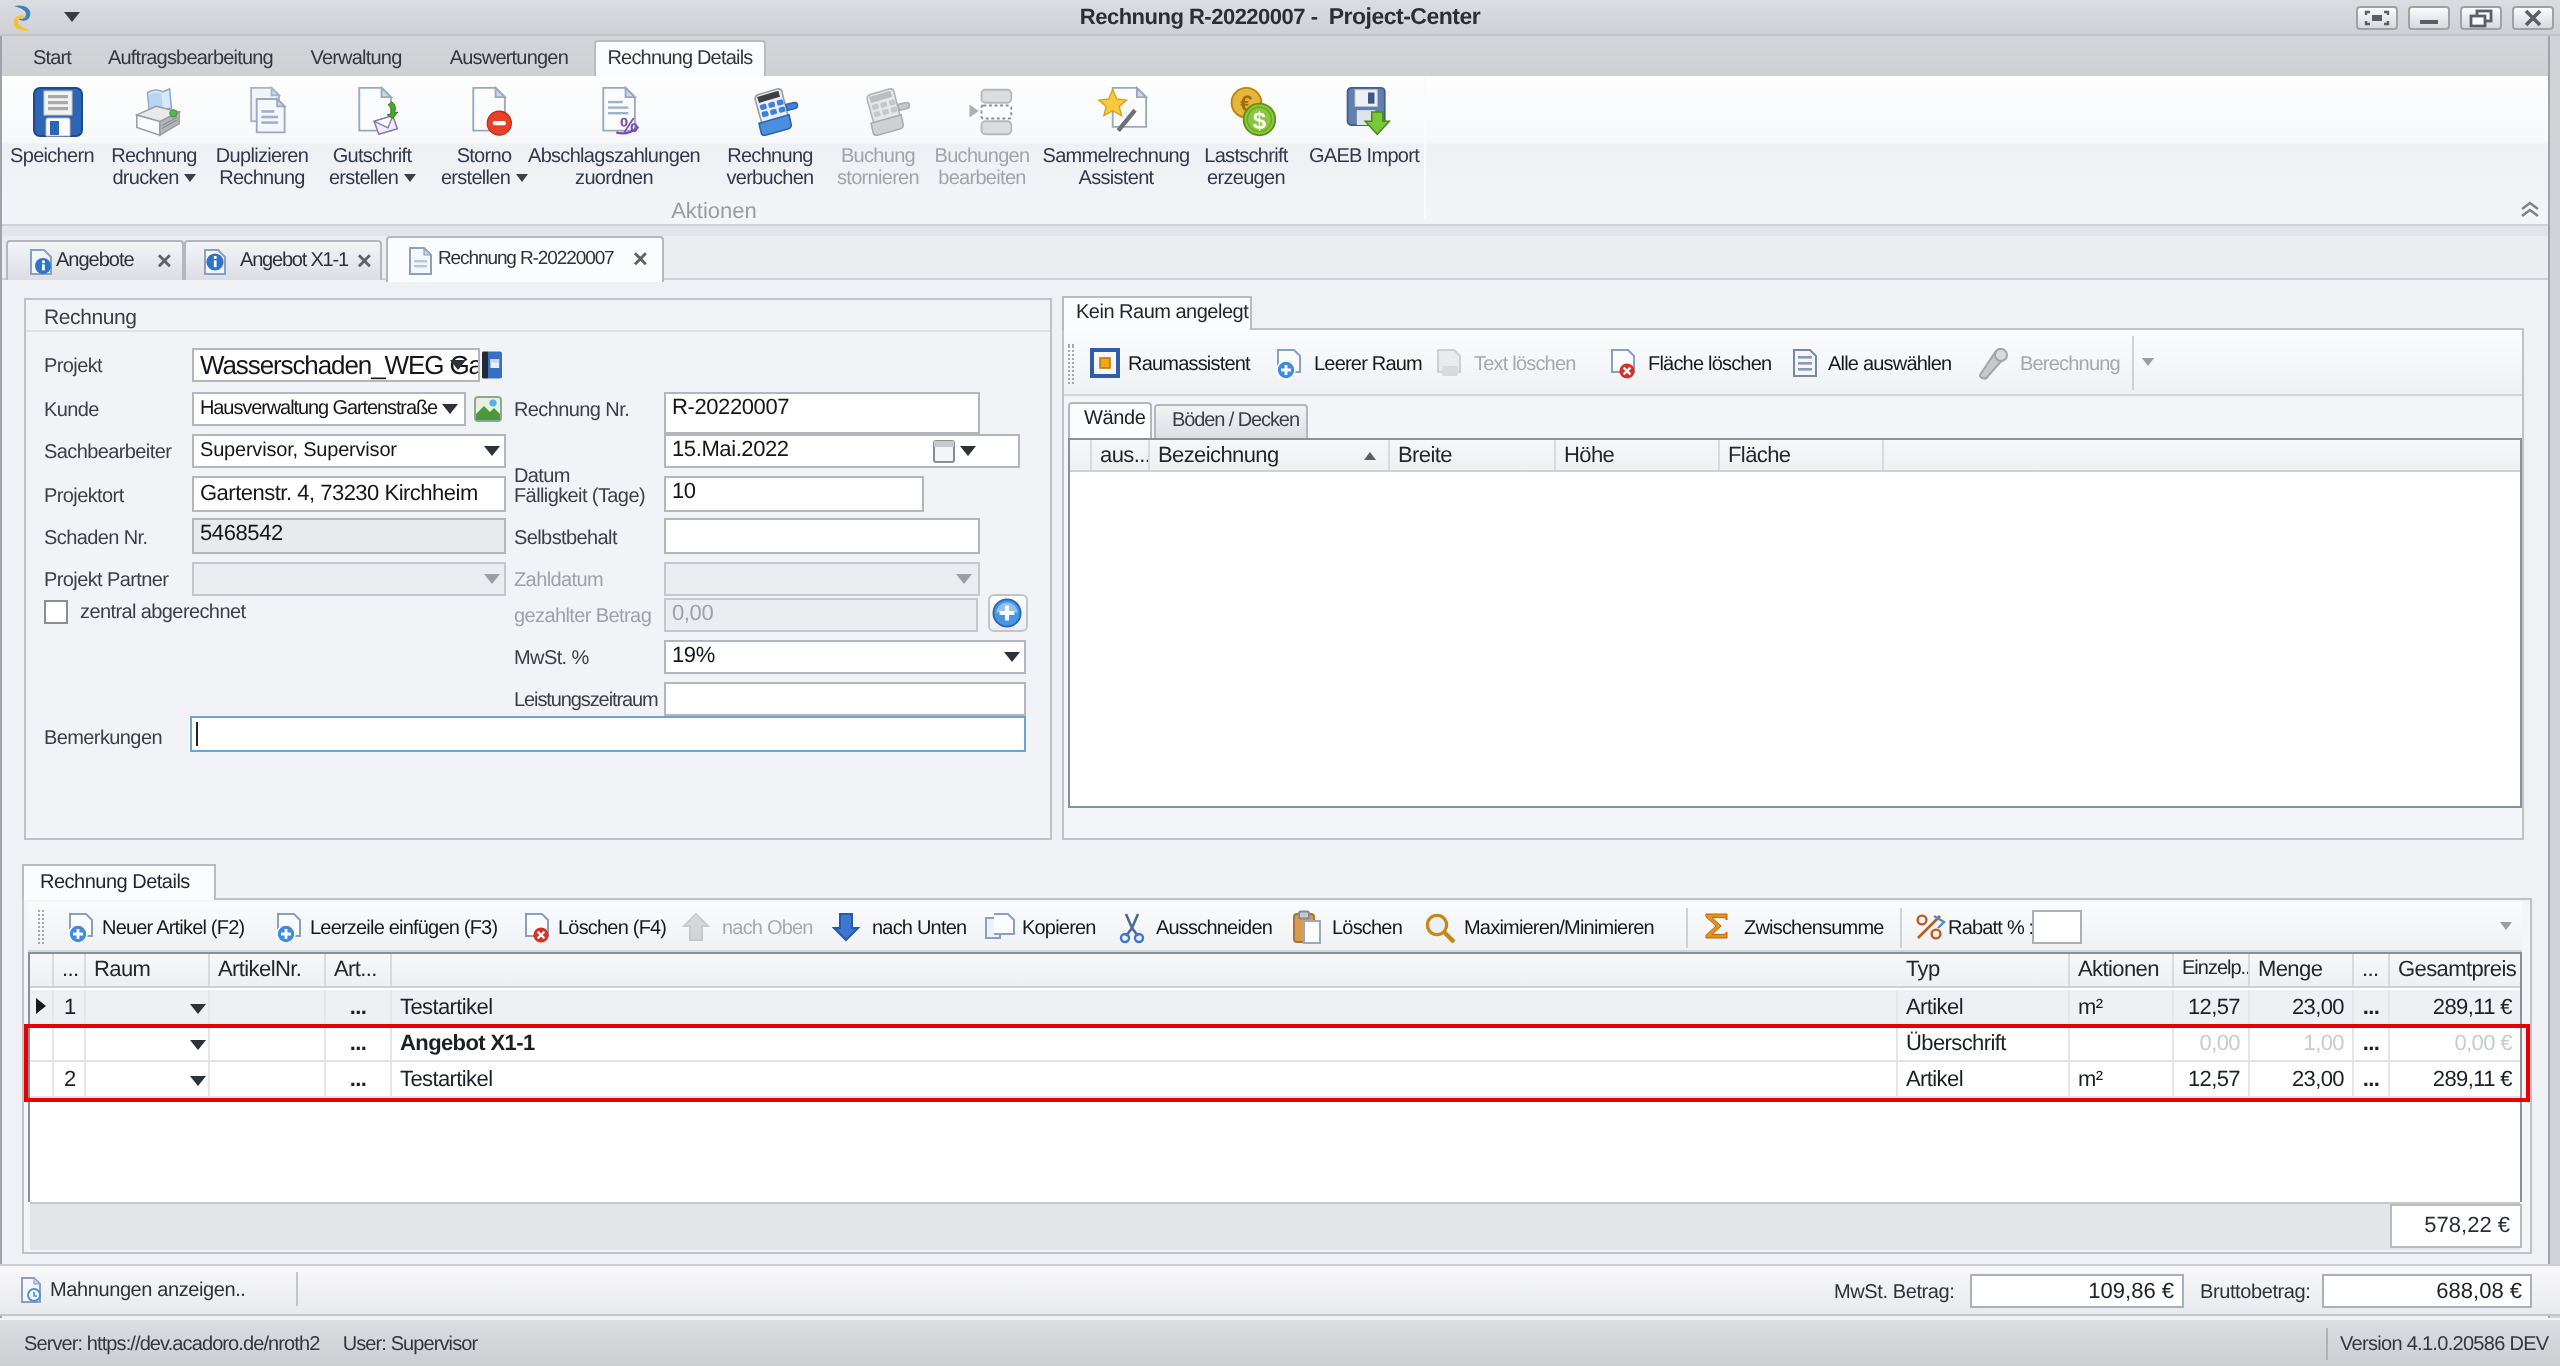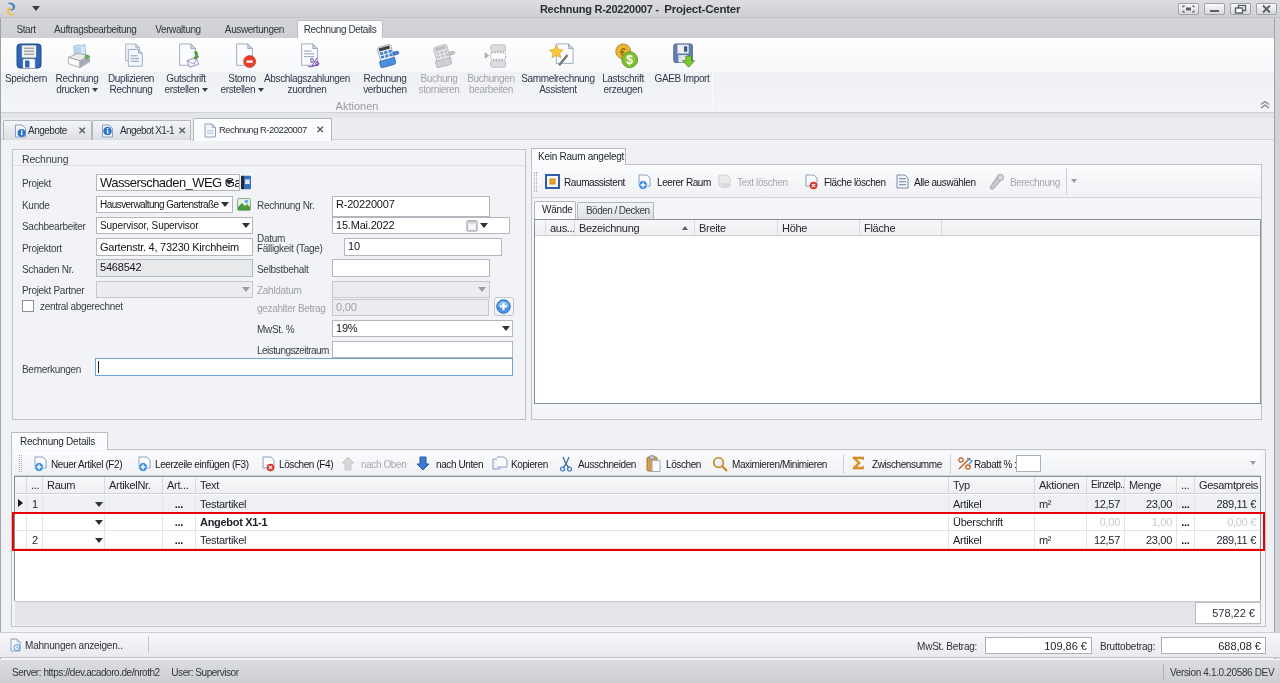--- a/index.html
+++ b/index.html
@@ -315,21 +315,21 @@
 <div class="abs field" style="left:332px;top:217px;width:178px;height:17px">15.Mai.2022</div>
 <svg class="abs" style="left:466px;top:219px" width="12" height="13" viewBox="0 0 12 13">
     <rect x="1" y="1.5" width="10" height="10.5" rx="1" fill="#f4f5f7" stroke="#8a8d94"></rect>
     <rect x="1" y="1.5" width="10" height="3" fill="#c8cad0"></rect>
   </svg>
 <div class="abs combocaret" style="left:480px;top:223px"></div>
 
 <div class="abs flabel" style="left:22px;top:243px">Projektort</div>
 <div class="abs field" style="left:96px;top:238px;width:157px;height:18px;font-size:11px;letter-spacing:-0.25px;line-height:16px">Gartenstr. 4, 73230 Kirchheim</div>
 <div class="abs flabel" style="left:257px;top:243px">Fälligkeit (Tage)</div>
-<div class="abs field" style="left:344px;top:238px;width:158px;height:18px">10</div>
+<div class="abs field" style="left:332px;top:238px;width:130px;height:18px">10</div>
 
 <div class="abs flabel" style="left:22px;top:264px">Schaden Nr.</div>
 <div class="abs field ro" style="left:96px;top:259px;width:157px;height:18px">5468542</div>
 <div class="abs flabel" style="left:257px;top:264px">Selbstbehalt</div>
 <div class="abs field" style="left:332px;top:259px;width:158px;height:18px"></div>
 
 <div class="abs flabel" style="left:22px;top:285px">Projekt Partner</div>
 <div class="abs field disf" style="left:96px;top:281px;width:157px;height:17px"></div>
 <div class="abs combocaret gray" style="left:242px;top:287px"></div>
 <div class="abs flabel dis2" style="left:257px;top:285px">Zahldatum</div>
@@ -489,21 +489,20 @@
 <div class="abs" style="left:1016px;top:455px;width:25px;height:17px;background:#fff;border:1px solid #aab0b8"></div>
 <div class="abs combocaret gray" style="left:1250px;top:461px;border-left-width:3.5px;border-right-width:3.5px;border-top-width:4px"></div>
 
 <div class="abs" style="left:14px;top:476px;width:1247px;height:125px;background:#fff;border:1px solid #889098;border-bottom:none"></div>
 <div class="abs gridhead" style="left:15px;top:477px;width:1245px;height:17px">
   <div class="gcol" style="left:0;width:12px"></div>
   <div class="gcol" style="left:12px;width:16px">...</div>
   <div class="gcol" style="left:28px;width:62px">Raum</div>
   <div class="gcol" style="left:90px;width:58px">ArtikelNr.</div>
   <div class="gcol" style="left:148px;width:33px">Art...</div>
-  <div class="gcol" style="left:181px;width:753px">Text</div>
   <div class="gcol" style="left:934px;width:86px">Typ</div>
   <div class="gcol" style="left:1020px;width:52px">Aktionen</div>
   <div class="gcol" style="left:1072px;width:38px;font-size:10px;letter-spacing:-0.5px">Einzelp...</div>
   <div class="gcol" style="left:1110px;width:52px">Menge</div>
   <div class="gcol" style="left:1162px;width:18px">...</div>
   <div class="gcol" style="left:1180px;width:65px;border-right:none">Gesamtpreis</div>
 </div>
 
 <div class="abs grow" style="top:495px;background:#eef0f4">
   <div class="rcell" style="left:0;width:12px">

